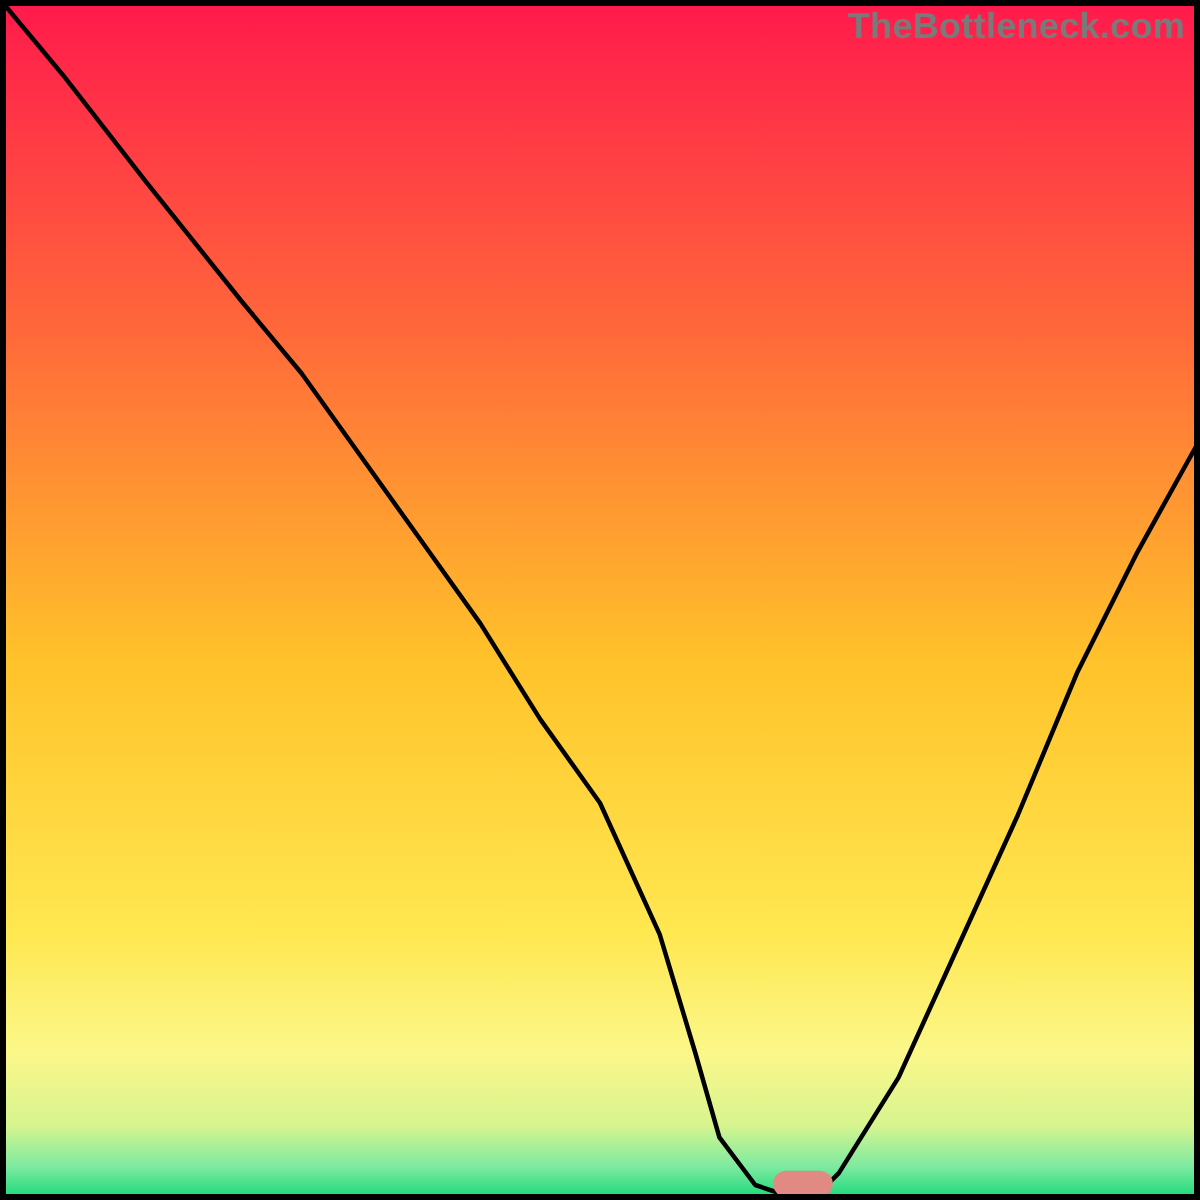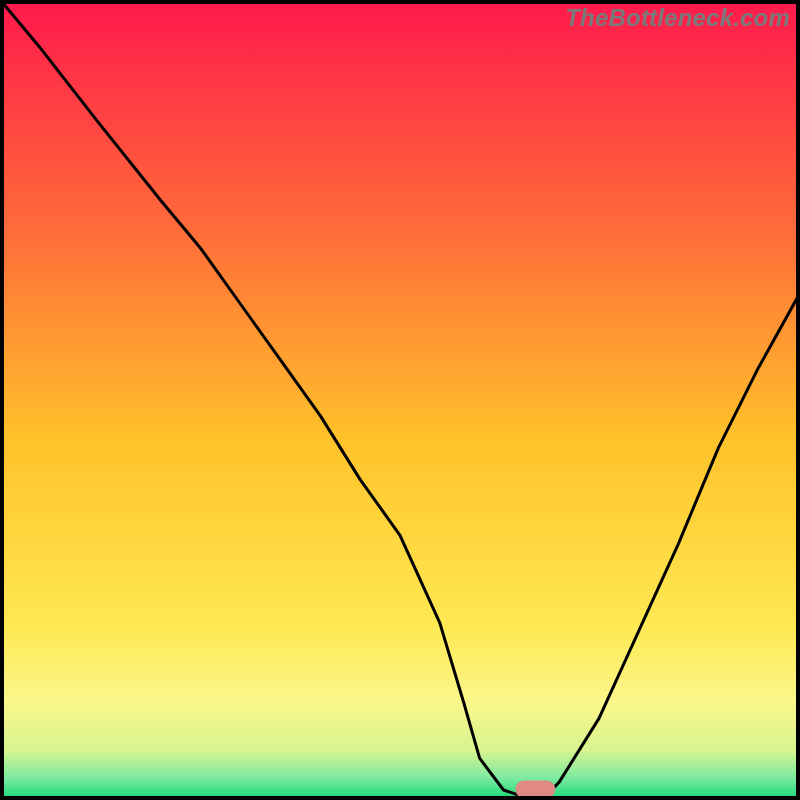--- a/index.html
+++ b/index.html
@@ -8,21 +8,20 @@
     width: 800px;
     height: 800px;
     overflow: hidden;
     background: #ffffff;
     font-family: Arial, Helvetica, sans-serif;
   }
   .chart-container {
     position: relative;
     width: 800px;
     height: 800px;
-    font-style: italic;
   }
   .watermark {
     position: absolute;
     top: 4px;
     right: 10px;
     font-size: 24px;
     font-weight: 600;
     color: #7a7a7a;
     z-index: 10;
     letter-spacing: 0.2px;

